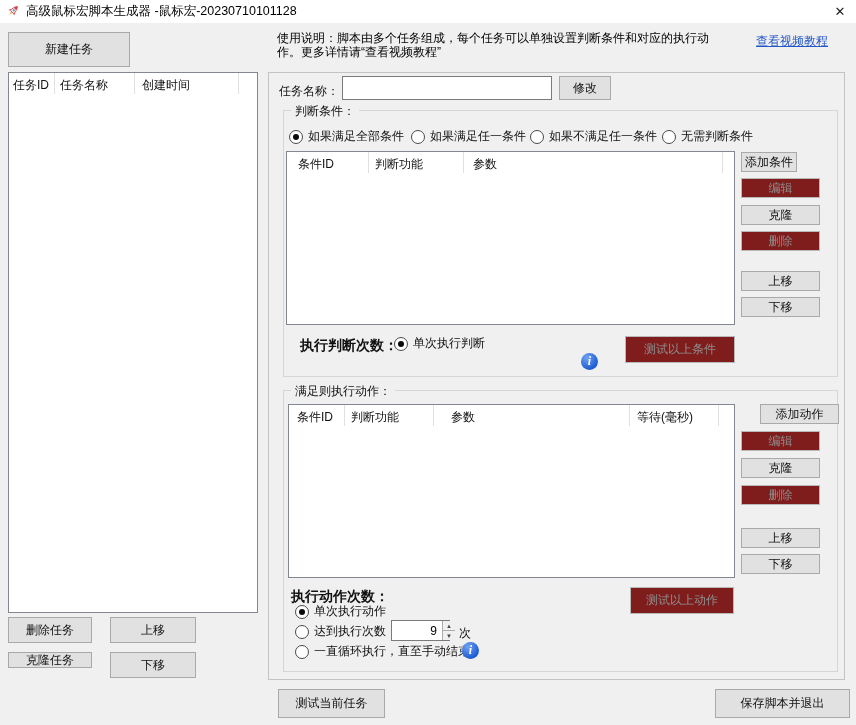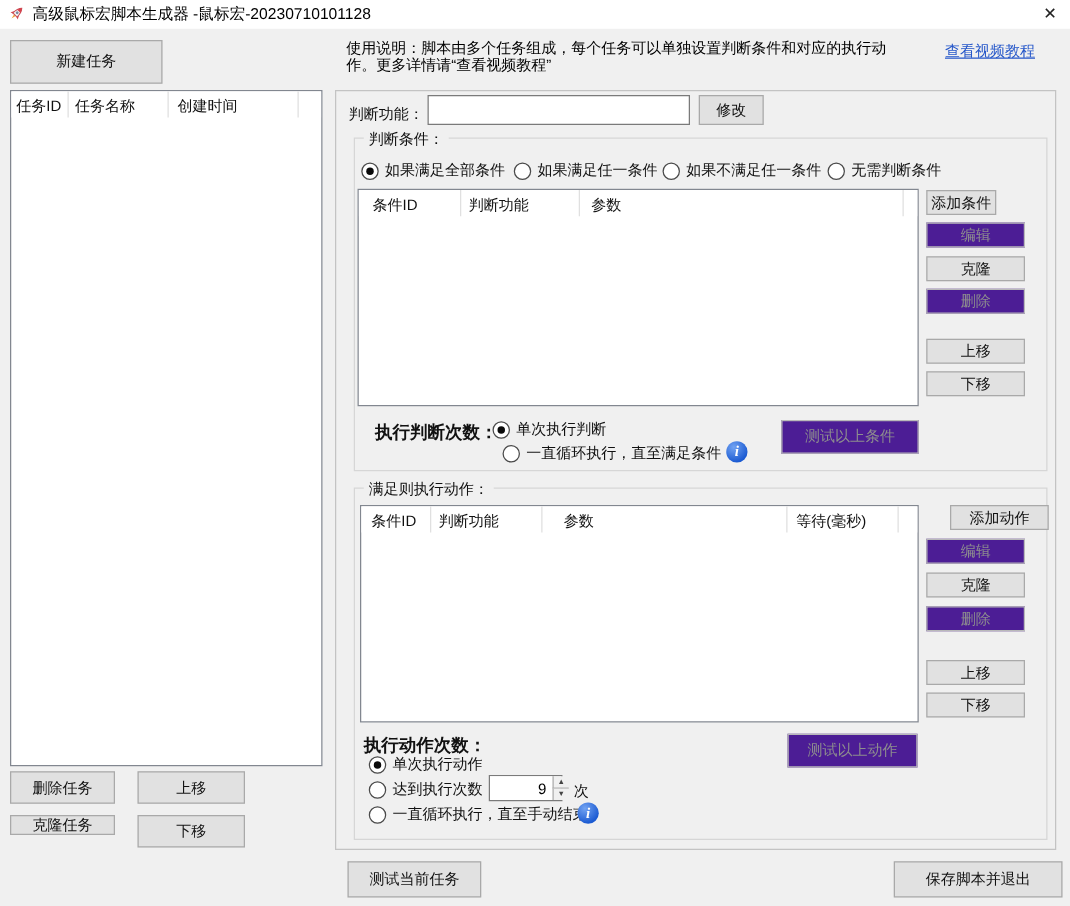--- a/index.html
+++ b/index.html
@@ -12,21 +12,21 @@
   
   .titlebar{left:0;top:0;width:856px;height:23px;background:#fff;display:flex;align-items:center;}
   .app-icon{margin:0 6px 0 5px;width:15px;height:15px;flex:none;}
   .title-text{font-size:12.5px;color:#000;white-space:nowrap;}
   .close-btn{position:absolute;right:6px;top:2px;width:20px;height:18px;display:flex;align-items:center;justify-content:center;font-size:13px;color:#222;cursor:pointer;}
   
   .btn{
     background:#e1e1e1;border:1px solid #a9a9a9;display:flex;align-items:center;justify-content:center;
     white-space:nowrap;cursor:pointer;box-sizing:border-box;
   }
-  .btn.disabled{background:#4c1d95;border-color:#b9b9b9;color:#8e8e8e;cursor:default;font-family:Liberation Mono, monospace;}
+  .btn.disabled{background:#7f1d1d;border-color:#b9b9b9;color:#8e8e8e;cursor:default;font-family:Liberation Mono, monospace;}
   
   .listview{background:#fff;border:1px solid #828790;box-sizing:border-box;overflow:hidden;}
   .lv-head{display:flex;height:21px;background:#fff;}
   .hcell{box-sizing:border-box;border-right:1px solid #e0e0e0;padding-top:4px;overflow:hidden;white-space:nowrap;}
   .hcell.stub{flex:1;border-right:none;}
   
   .groupbox{border:1px solid #d6d6d6;background:transparent;}
   .group-label{position:absolute;top:-8px;left:7px;background:#f0f0f0;padding:0 4px;white-space:nowrap;}
   .panelbox{border:1px solid #c3c3c3;}
   
@@ -83,21 +83,21 @@
   <div class="abs btn" style="left:8px;top:617px;width:84px;height:26px">删除任务</div>
   <div class="abs btn" style="left:110px;top:617px;width:86px;height:26px">上移</div>
   <div class="abs btn" style="left:8px;top:652px;width:84px;height:16px">克隆任务</div>
   <div class="abs btn" style="left:110px;top:652px;width:86px;height:26px">下移</div>
 
   <div class="abs instr" style="left:277px;top:31px;width:452px;height:30px">使用说明：脚本由多个任务组成，每个任务可以单独设置判断条件和对应的执行动作。更多详情请“查看视频教程”</div>
   <div class="abs link" style="left:756px;top:33px">查看视频教程</div>
 
   <div class="abs panelbox" style="left:268px;top:72px;width:577px;height:608px"></div>
 
-  <div class="abs" style="left:279px;top:83px">判断功能：</div>
+  <div class="abs" style="left:279px;top:83px">任务名称：</div>
   <input class="abs texty" style="left: 342px; top: 76px; width: 210px; height: 24px;" value="">
   <div class="abs btn" style="left:559px;top:76px;width:52px;height:24px">修改</div>
 
   <div class="abs groupbox" style="left:283px;top:110px;width:555px;height:267px">
     <span class="group-label">判断条件：</span>
   </div>
 
   <div class="abs opt" style="left:289px;top:129px">
     <span class="radio checked"></span>
     <span>如果满足全部条件</span>
@@ -128,24 +128,20 @@
   <div class="abs btn disabled" style="left:741px;top:178px;width:79px;height:20px">编辑</div>
   <div class="abs btn" style="left:741px;top:205px;width:79px;height:20px">克隆</div>
   <div class="abs btn disabled" style="left:741px;top:231px;width:79px;height:20px">删除</div>
   <div class="abs btn" style="left:741px;top:271px;width:79px;height:20px">上移</div>
   <div class="abs btn" style="left:741px;top:297px;width:79px;height:20px">下移</div>
 
   <div class="abs bold" style="left:300px;top:337px">执行判断次数：</div>
   <div class="abs opt" style="left:394px;top:336px">
     <span class="radio checked"></span>
     <span>单次执行判断</span>
-  </div>
-  <div class="abs opt" style="left:402px;top:355px">
-    <span class="radio"></span>
-    <span>一直循环执行，直至满足条件</span>
   </div>
   <div class="abs info" style="left:581px;top:353px">i</div>
   <div class="abs btn disabled" style="left:625px;top:336px;width:110px;height:27px">测试以上条件</div>
 
   <div class="abs groupbox" style="left:283px;top:390px;width:555px;height:282px">
     <span class="group-label">满足则执行动作：</span>
   </div>
 
   <div class="abs listview" style="left:288px;top:404px;width:447px;height:174px">
     <div class="lv-head">

